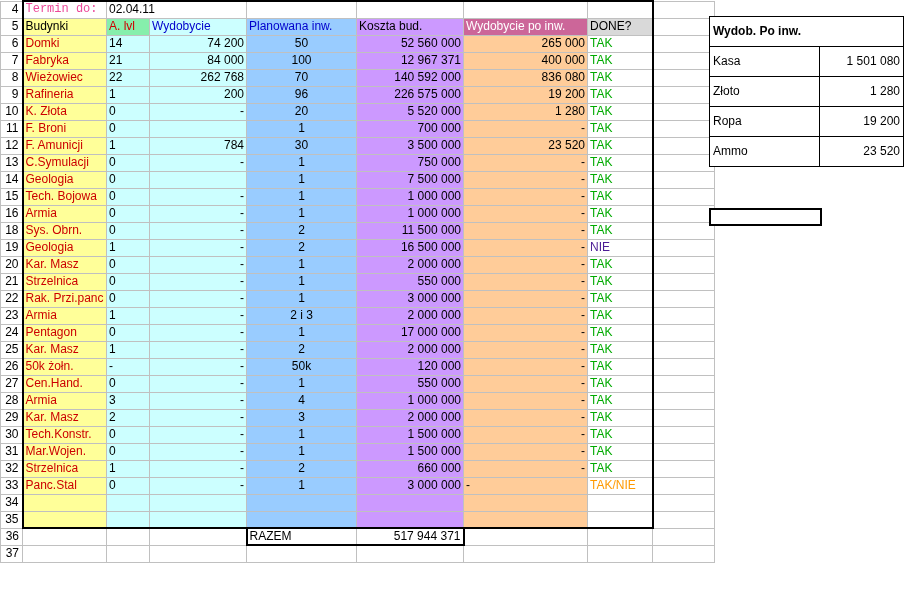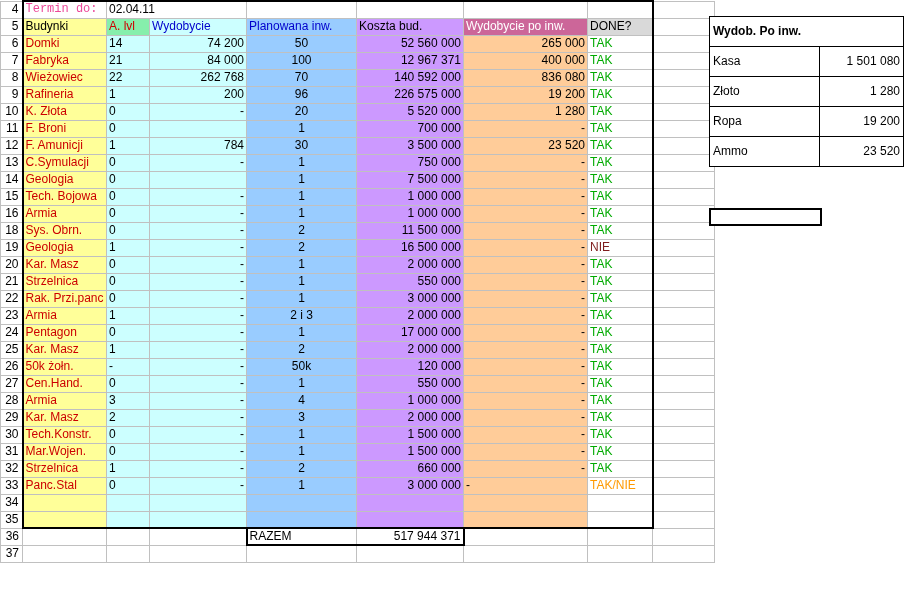--- a/index.html
+++ b/index.html
@@ -72,21 +72,21 @@
   .hdr-wydpo   { background: #cc6699; color: #ffffff; font-weight: bold; }
   .hdr-done    { background: #d9d9d9; color: #000000; }
 
   .cell-budynki { background: #ffff99; color: #cc0000; }
   .cell-alvl    { background: #ccffff; color: #000000; }
   .cell-wydob   { background: #ccffff; color: #000000; text-align: right; }
   .cell-plan    { background: #99ccff; color: #000000; text-align: center; }
   .cell-koszta  { background: #cc99ff; color: #000000; text-align: right; }
   .cell-wydpo   { background: #ffcc99; color: #000000; text-align: right; }
   .cell-done    { background: #ffffff; color: #00aa00; }
-  .cell-done.nie { color: #7f1d1d; }
+  .cell-done.nie { color: #4c1d95; }
   .cell-done.mix { color: #ff9900; }
   .cell-empty   { background: #ffffff; }
 
   
   .termin-label { background: #ffffff; color: #ec4899; font-family: Liberation Mono, monospace; }
   .termin-value { background: #ffffff; color: #000000; text-align: left; }
 
   
   .thick-left   { border-left: 2px solid #000000 !important; }
   .thick-right  { border-right: 2px solid #000000 !important; }

